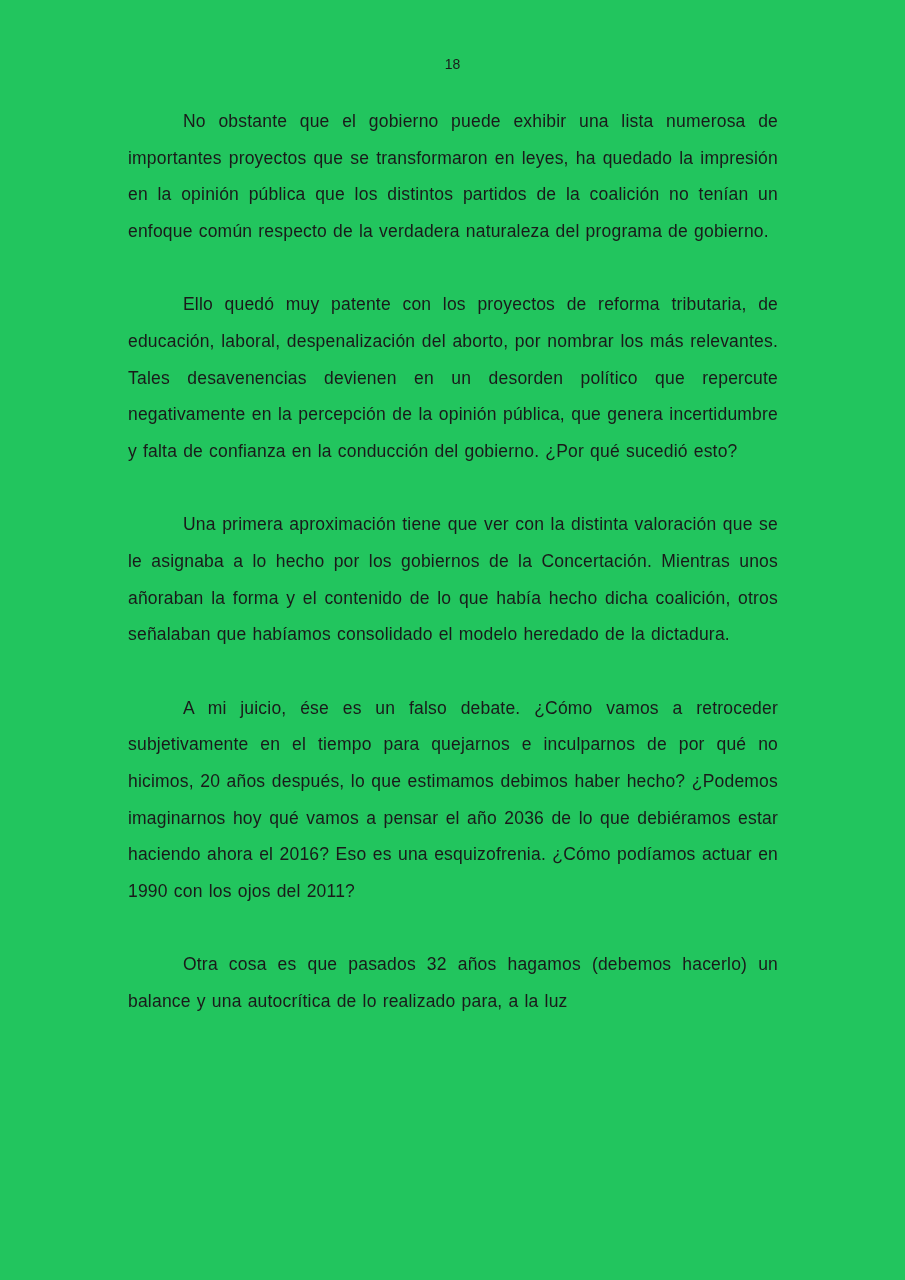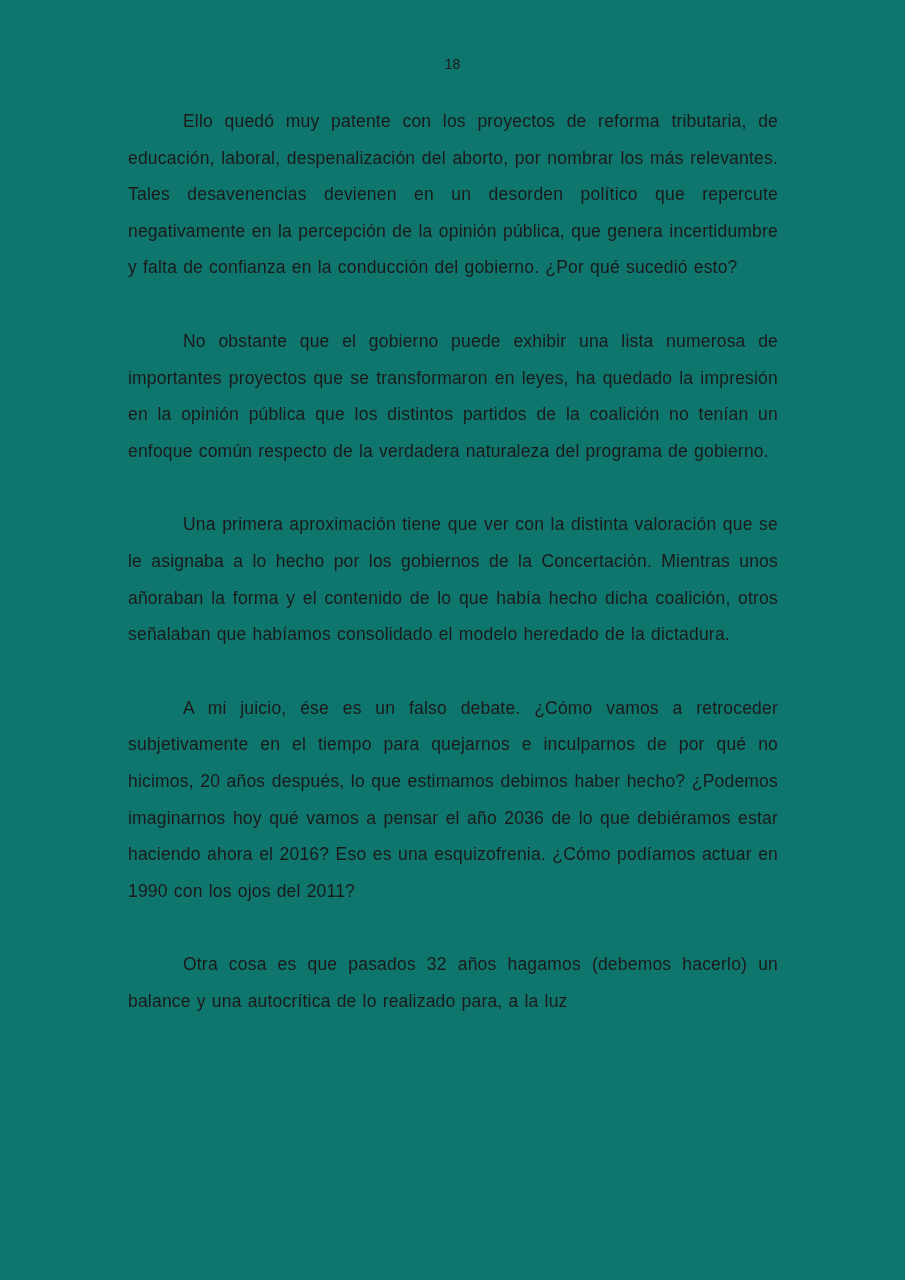--- a/index.html
+++ b/index.html
@@ -4,21 +4,21 @@
 <style>
   html, body {
     margin: 0;
     padding: 0;
     background: #ffffff;
   }
   .page {
     position: relative;
     width: 905px;
     height: 1280px;
-    background: #0f766e;
+    background: #22c55e;
     box-sizing: border-box;
     font-family: "Liberation Sans", sans-serif;
     color: #1a1a1a;
     overflow: hidden;
   }
   .page-number {
     position: absolute;
     top: 55px;
     left: 0;
     width: 100%;
@@ -47,19 +47,19 @@
     margin-bottom: 0;
   }
 </style>
 </head>
 <body>
 
 <div class="page">
   <div class="page-number">18</div>
 
   <div class="text-block">
+    <p>No obstante que el gobierno puede exhibir una lista numerosa de importantes proyectos que se transformaron en leyes, ha quedado la impresión en la opinión pública que los distintos partidos de la coalición no tenían un enfoque común respecto de la verdadera naturaleza del programa de gobierno.</p>
     <p>Ello quedó muy patente con los proyectos de reforma tributaria, de educación, laboral, despenalización del aborto, por nombrar los más relevantes. Tales desavenencias devienen en un desorden político que repercute negativamente en la percepción de la opinión pública, que genera incertidumbre y falta de confianza en la conducción del gobierno. ¿Por qué sucedió esto?</p>
-    <p>No obstante que el gobierno puede exhibir una lista numerosa de importantes proyectos que se transformaron en leyes, ha quedado la impresión en la opinión pública que los distintos partidos de la coalición no tenían un enfoque común respecto de la verdadera naturaleza del programa de gobierno.</p>
     <p>Una primera aproximación tiene que ver con la distinta valoración que se le asignaba a lo hecho por los gobiernos de la Concertación. Mientras unos añoraban la forma y el contenido de lo que había hecho dicha coalición, otros señalaban que habíamos consolidado el modelo heredado de la dictadura.</p>
     <p>A mi juicio, ése es un falso debate. ¿Cómo vamos a retroceder subjetivamente en el tiempo para quejarnos e inculparnos de por qué no hicimos, 20 años después, lo que estimamos debimos haber hecho? ¿Podemos imaginarnos hoy qué vamos a pensar el año 2036 de lo que debiéramos estar haciendo ahora el 2016? Eso es una esquizofrenia. ¿Cómo podíamos actuar en 1990 con los ojos del 2011?</p>
     <p>Otra cosa es que pasados 32 años hagamos (debemos hacerlo) un balance y una autocrítica de lo realizado para, a la luz</p>
   </div>
 </div>
 
 </body></html>

